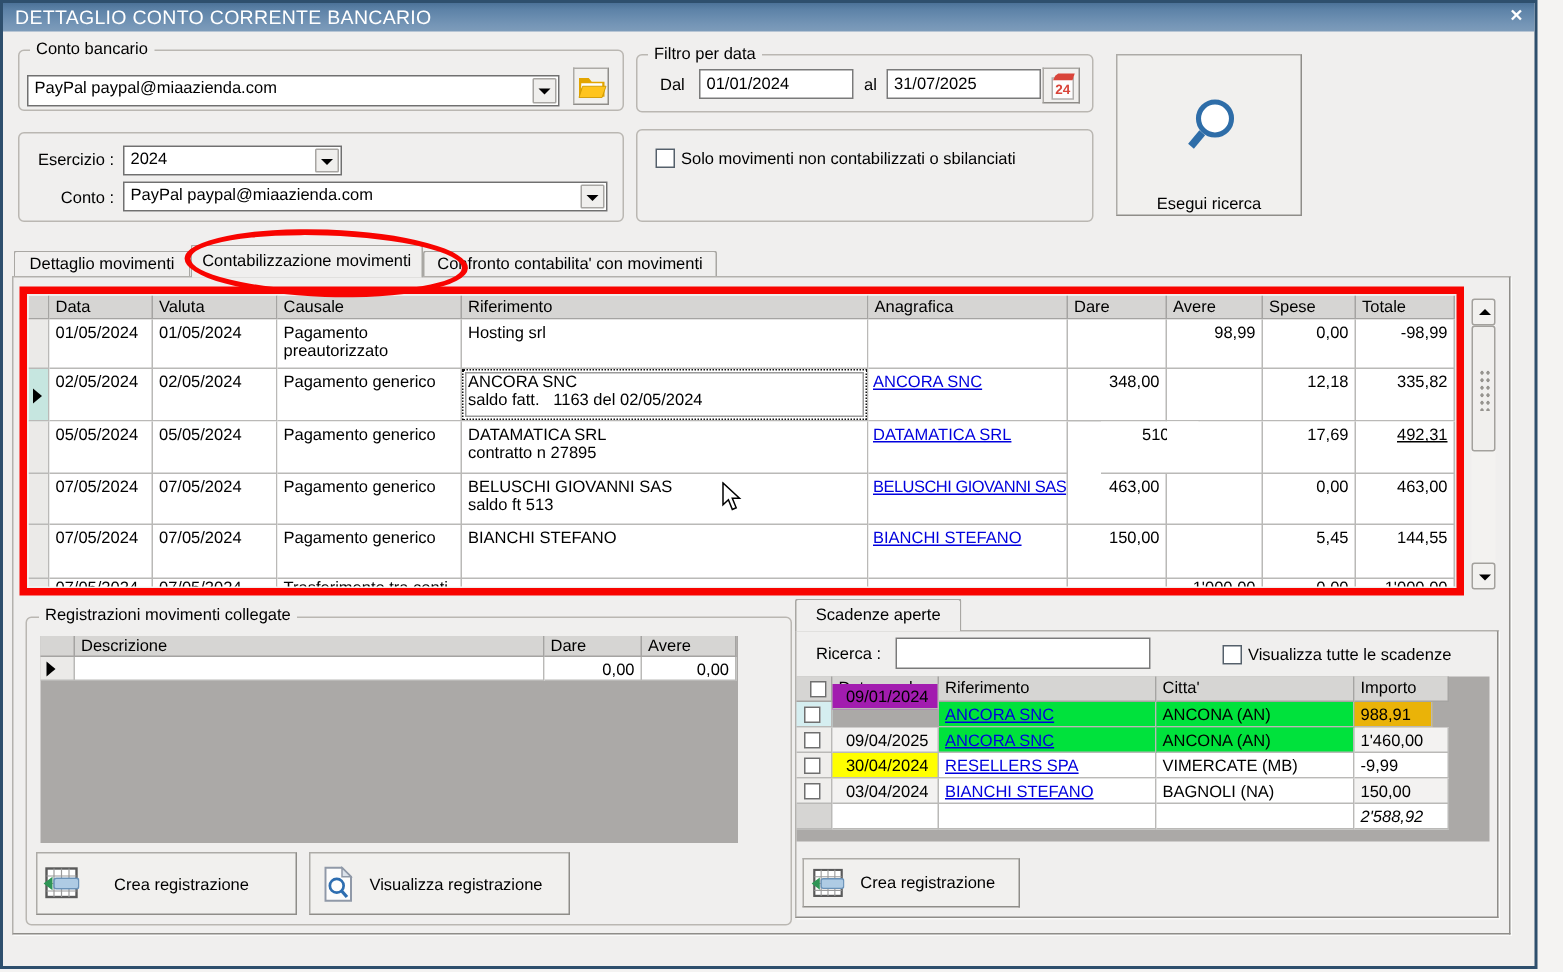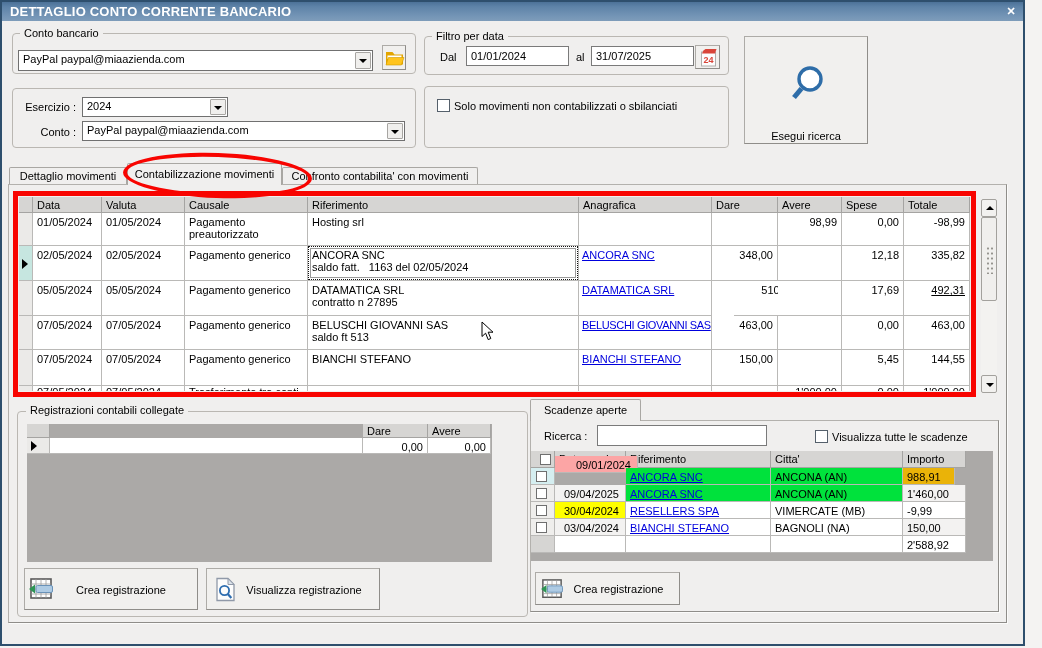--- a/index.html
+++ b/index.html
@@ -1,18 +1,18 @@
 <!DOCTYPE html>
 <html><head><meta charset="utf-8">
 <style>
 html,body{margin:0;padding:0}
 body{width:1042px;height:648px;background:#f4f3f2;font-family:"Liberation Sans",sans-serif;position:relative;overflow:hidden}
 .win{position:absolute;left:0;top:0;width:1025px;height:646px;background:#f0efee;box-shadow:inset 0 0 0 2px #2e4f6d}
 .abs{position:absolute}
-.title{position:absolute;left:2px;top:2px;width:1021px;height:19px;background:linear-gradient(180deg,#4c7298 0%,#5e83a8 25%,#7495b6 75%,#7e9cba 100%);color:#fff;font-weight:bold;font-size:13px;line-height:19px;padding-left:8px;box-sizing:border-box;letter-spacing:.2px}
+.title{position:absolute;left:2px;top:2px;width:1021px;height:19px;background:linear-gradient(180deg,#4c7298 0%,#5e83a8 25%,#7495b6 75%,#7e9cba 100%);color:#fff;font-weight:normal;font-size:13px;line-height:19px;padding-left:8px;box-sizing:border-box;letter-spacing:.2px}
 .xbtn{position:absolute;left:1003px;top:4px;width:16px;height:14px;color:#fff;font-weight:bold;font-size:11px;text-align:center;line-height:14px}
 .gb{position:absolute;border:1px solid #bab7b2;border-radius:4px;box-sizing:border-box}
 .gl{position:absolute;background:#f0efee;font-size:11px;padding:0 4px;white-space:nowrap;height:13px;line-height:13px}
 .lbl{position:absolute;font-size:11px;white-space:nowrap;color:#000}
 .combo{position:absolute;background:#fff;border:1px solid #707070;box-sizing:border-box;font-size:11px;line-height:17px;padding-left:4px;white-space:nowrap}
 .cbtn{position:absolute;right:1px;top:1px;bottom:1px;width:16px;background:#f0efed;border:1px solid #a7a5a2;box-sizing:border-box;border-radius:1px}
 .cbtn:after{content:"";position:absolute;left:3px;top:6px;border-left:4px solid transparent;border-right:4px solid transparent;border-top:4px solid #000}
 .inp{position:absolute;background:#fff;border:1px solid #7a7a7a;box-sizing:border-box;font-size:11px;line-height:18px;padding-left:4px;white-space:nowrap}
 .ckb{position:absolute;width:13px;height:13px;background:#fff;border:1px solid #55606b;box-sizing:border-box}
 .btn3{position:absolute;background:#f1f0ee;border:1px solid #adaba7;border-right-color:#8f8d89;border-bottom-color:#8f8d89;box-sizing:border-box}
@@ -170,24 +170,25 @@
       <span style="position:absolute;left:4px;top:7px;border-left:4px solid transparent;border-right:4px solid transparent;border-top:4px solid #000"></span>
     </div>
   <div class="sbtn" style="left:981px;top:217px;width:16px;height:84px;background:#f0efed">
     <div style="position:absolute;left:4px;top:28px;width:8px;height:28px;background-image:radial-gradient(circle,#96948f 1px,transparent 1.2px);background-size:4px 5px"></div>
   </div>
   <svg class="abs" style="left:481px;top:321px;z-index:40" width="14" height="21" viewBox="0 0 14 21">
     <polygon points="1,1 1,15.5 4.6,12.2 7.2,18.6 9.8,17.5 7.2,11.2 12,11.2" fill="#fff" stroke="#000" stroke-width="1"></polygon>
   </svg>
 
   <div class="gb" style="left:17px;top:411px;width:511px;height:206px"></div>
-  <div class="gl" style="left:26px;top:404px">Registrazioni contabili collegate</div>
+  <div class="gl" style="left:26px;top:404px">Registrazioni movimenti collegate</div>
 
 <div class="abs" style="left:27px;top:424px;width:465px;height:138px;background:#aba9a7">
 <div class="c hd" style="left:0px;top:0px;width:23px;height:14px;padding-top:1px;"></div>
+<div class="c hd" style="left:23px;top:0px;width:313px;height:14px;padding-top:1px;">Descrizione</div>
 <div class="c hd" style="left:336px;top:0px;width:65px;height:14px;padding-top:1px;">Dare</div>
 <div class="c hd" style="left:401px;top:0px;width:63px;height:14px;padding-top:1px;">Avere</div>
 <div class="c sel" style="left:0px;top:14px;width:23px;height:16px;">
         <span class="tri" style="left:4px;top:3px"></span>
       </div>
 <div class="c" style="left:23px;top:14px;width:313px;height:16px;"></div>
 <div class="c num" style="left:336px;top:14px;width:65px;height:16px;">0,00</div>
 <div class="c num" style="left:401px;top:14px;width:63px;height:16px;">0,00</div>
 </div>
 
@@ -221,21 +222,21 @@
 <div class="c hd" style="left:0px;top:0px;width:24px;height:17px;padding:0;">
         <span class="cb2" style="position:absolute;left:9px;top:3px"></span>
       </div>
 <div class="c hd" style="left:24px;top:0px;width:71px;height:17px;">Data scad...</div>
 <div class="c hd" style="left:95px;top:0px;width:145px;height:17px;">Riferimento</div>
 <div class="c hd" style="left:240px;top:0px;width:132px;height:17px;">Citta'</div>
 <div class="c hd" style="left:372px;top:0px;width:63px;height:17px;">Importo</div>
 <div class="c" style="left:0px;top:17px;width:24px;height:17px;padding:0;background:#d5eef0;">
         <span class="cb2" style="position:absolute;left:5px;top:3px"></span>
       </div>
-<div class="c num" style="left:24px;top:5px;width:83px;height:17px;padding-right:6px;background:#fca5a5;">09/01/2024</div>
+<div class="c num" style="left:24px;top:5px;width:71px;height:17px;padding-right:6px;background:#a21caf;">09/01/2024</div>
 <div class="c" style="left:95px;top:17px;width:145px;height:17px;background:#00e23c;"><span class="lnk">ANCORA SNC</span></div>
 <div class="c" style="left:240px;top:17px;width:132px;height:17px;background:#00e23c;">ANCONA (AN)</div>
 <div class="c" style="left:372px;top:17px;width:52px;height:17px;background:#eab308;">988,91</div>
 <div class="c" style="left:0px;top:34px;width:24px;height:17px;padding:0;background:#efeeec;">
         <span class="cb2" style="position:absolute;left:5px;top:3px"></span>
       </div>
 <div class="c num" style="left:24px;top:34px;width:71px;height:17px;padding-right:6px;background:#f3f2f1;">09/04/2025</div>
 <div class="c" style="left:95px;top:34px;width:145px;height:17px;background:#00e23c;"><span class="lnk">ANCORA SNC</span></div>
 <div class="c" style="left:240px;top:34px;width:132px;height:17px;background:#00e23c;">ANCONA (AN)</div>
 <div class="c" style="left:372px;top:34px;width:63px;height:17px;background:#f3f2f1;">1'460,00</div>
@@ -250,21 +251,21 @@
         <span class="cb2" style="position:absolute;left:5px;top:3px"></span>
       </div>
 <div class="c num" style="left:24px;top:68px;width:71px;height:17px;padding-right:6px;background:#f3f2f1;">03/04/2024</div>
 <div class="c" style="left:95px;top:68px;width:145px;height:17px;background:#fff;"><span class="lnk">BIANCHI STEFANO</span></div>
 <div class="c" style="left:240px;top:68px;width:132px;height:17px;background:#fff;">BAGNOLI (NA)</div>
 <div class="c" style="left:372px;top:68px;width:63px;height:17px;background:#f3f2f1;">150,00</div>
 <div class="c" style="left:0px;top:85px;width:24px;height:17px;background:#d6d5d3;"></div>
 <div class="c" style="left:24px;top:85px;width:71px;height:17px;"></div>
 <div class="c" style="left:95px;top:85px;width:145px;height:17px;"></div>
 <div class="c" style="left:240px;top:85px;width:132px;height:17px;"></div>
-<div class="c" style="left:372px;top:85px;width:63px;height:17px;">2'588,92</div>
+<div class="c" style="left:372px;top:85px;width:63px;height:17px;font-style:italic;">2'588,92</div>
 </div>
 
   <div class="btn3" style="left:535px;top:572px;width:145px;height:33px">
     <svg width="22" height="21" style="position:absolute;left:5px;top:6px" viewBox="0 0 24 23">
       <rect x="2" y="1" width="20" height="19" fill="#fff" stroke="#5a5a5a" stroke-width="1.6"></rect>
       <path d="M2 6 h20 M7 1 v19 M12 1 v19 M17 1 v19 M2 11 h20 M2 16 h20" stroke="#9a9a9a" stroke-width="0.8" fill="none"></path>
       <rect x="7" y="7.5" width="16.5" height="7" rx="1.5" fill="#aecbe4" stroke="#6a92b8"></rect>
       <polygon points="0,11 6,6.5 6,15.5" fill="#2f9556"></polygon>
     </svg>
     <div class="bigtxt" style="top:10px;left:22px">Crea registrazione</div>

